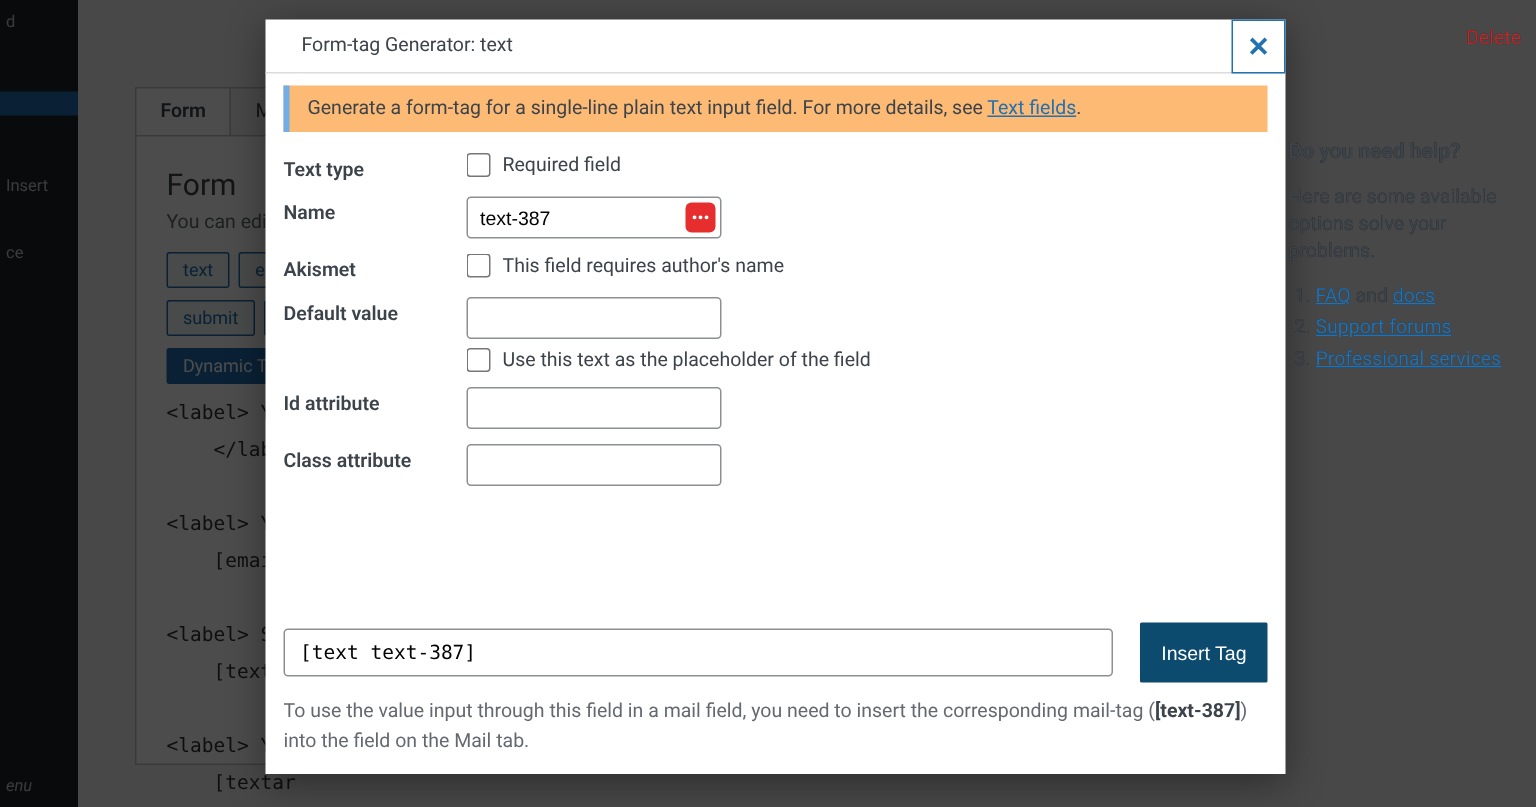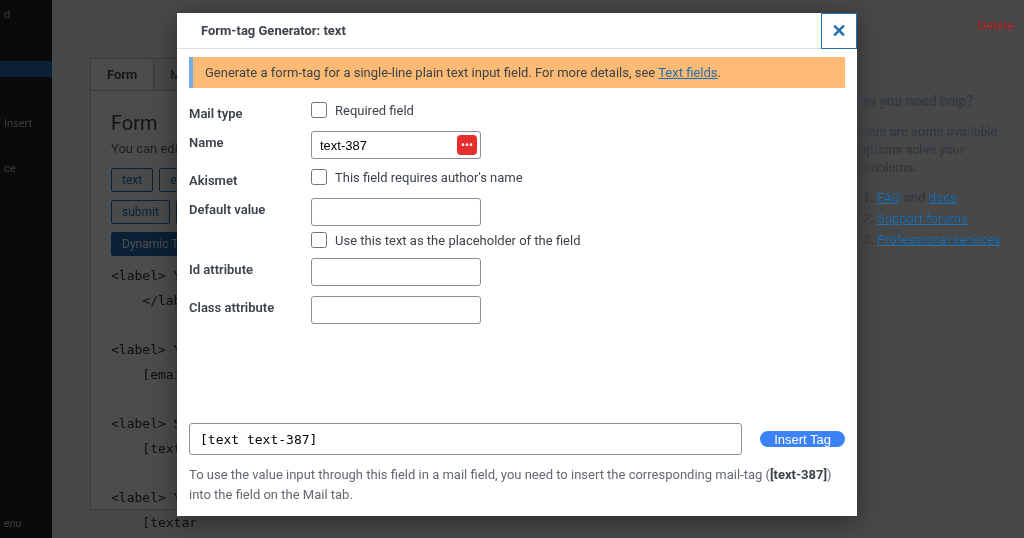--- a/index.html
+++ b/index.html
@@ -121,21 +121,21 @@
     flex-direction:column;
   }
   .modal-header {
     display:flex;
     justify-content:space-between;
     align-items:center;
     padding: 0 0 0 10px;
     border-bottom:1px solid #dcdcde;
     height:36px;
   }
-  .modal-header .title { font-size:13px; font-weight:700;padding-left:14px; }
+  .modal-header .title { font-size:13px; font-weight:400;padding-left:14px; }
   .modal-header .close {
     width:36px; height:36px;
     border:1px solid #2271b1;
     display:flex; align-items:center; justify-content:center;
     color:#2271b1; font-size:18px; font-weight:bold;
     cursor:pointer;
   }
   .modal-body { padding: 8px 12px 12px 12px; flex:1; overflow:auto; }
   .notice {
     border-left:4px solid #72aee6;
@@ -166,22 +166,22 @@
 
   .modal-footer {
     padding: 6px 12px 12px 12px;
   }
   .insert-row { display:flex; gap:18px; align-items:center; margin-bottom:10px;}
   .insert-row input[type=text] {
     flex:1; height:32px; border:1px solid #8c8f94; border-radius:3px;
     padding:0 10px; font-family:Consolas,monospace; font-size:13px;
   }
   .btn-primary {
-    background:#3b82f6; color:#fff; border:none;
-    padding:0 14px; height:16px; border-radius:13px;
+    background:#0c4a6e; color:#fff; border:none;
+    padding:0 14px; height:40px; border-radius:1px;
     font-size:13px; cursor:pointer;
   }
   .hint { font-size:13px; color:#646970; line-height:1.5; }
   .hint b { color:#3c434a; }
 </style>
 </head>
 <body>
 
 <div class="wp-sidebar">
   <div class="item">d</div>
@@ -270,21 +270,21 @@
     <div class="close">
       <span>✕</span>
     </div>
   </div>
   <div class="modal-body">
     <div class="notice">
       <span>Generate a form-tag for a single-line plain text input field. For more details, see </span><a>Text fields</a><span>.</span>
     </div>
 
     <div class="form-row">
-      <div class="lbl">Mail type</div>
+      <div class="lbl">Text type</div>
       <div class="ctl">
         <label class="chk">
           <input type="checkbox" style="">
           <span>Required field</span>
         </label>
       </div>
     </div>
 
     <div class="form-row">
       <div class="lbl">Name</div>

